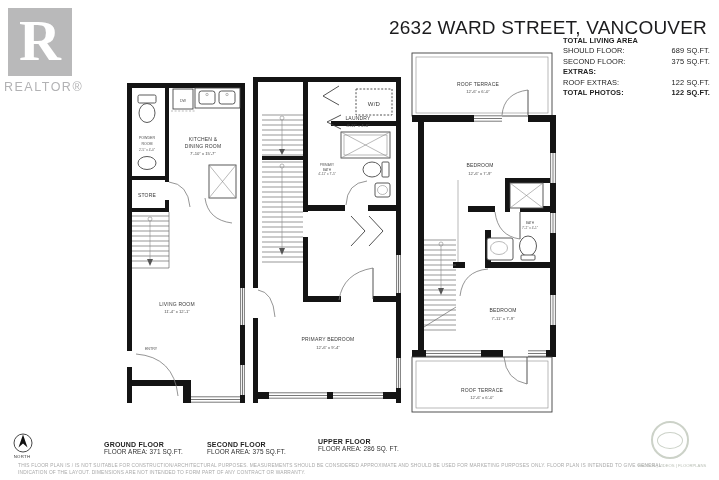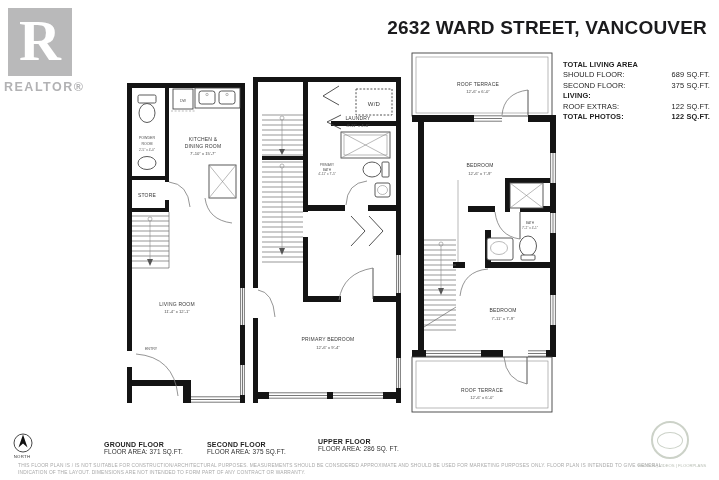--- a/index.html
+++ b/index.html
@@ -1,26 +1,26 @@
 <!DOCTYPE html>
 <html><head>
 <meta charset="utf-8">
 <style>
   html,body{margin:0;padding:0;background:#e8e8e8}
   .sheet{position:relative;width:719px;height:480px;background:#ffffff;overflow:hidden;
          font-family:"Liberation Sans",sans-serif;color:#1c1c1c}
   .abs{position:absolute}
   
-  .title{right:12px;top:17px;font-size:19px;font-weight:700;letter-spacing:.2px;color:#1b1b1d;white-space:nowrap}
+  .title{right:12px;top:17px;font-size:19px;font-weight:400;letter-spacing:.2px;color:#1b1b1d;white-space:nowrap}
   
   .rblock{left:8px;top:8px;width:64px;height:68px;background:#b9b9ba;text-align:center}
   .rblock span{font-family:"Liberation Serif",serif;font-weight:bold;font-size:58px;line-height:66px;color:#ffffff}
-  .rword{left:4px;top:80px;width:90px;font-size:12.5px;letter-spacing:1.5px;color:#b2b2b4;font-weight:bold}
-  
-  .summary{left:563px;top:60px;width:147px}
+  .rword{left:4px;top:80px;width:90px;font-size:12.5px;letter-spacing:1.5px;color:#b2b2b4;font-weight:normal}
+  
+  .summary{left:563px;top:36px;width:147px}
   .srow{display:flex;justify-content:space-between;font-size:7.4px;line-height:10.4px;color:#222;letter-spacing:.1px;white-space:nowrap}
   .b{font-weight:bold}
   
   .caption .ct{font-size:7px;font-weight:bold;color:#1e1e1e;letter-spacing:.2px;white-space:nowrap}
   .caption .ca{font-size:6.4px;color:#2e2e2e;letter-spacing:.1px;white-space:nowrap}
   
   .disclaimer{left:18px;top:463px;width:676px;font-size:4.8px;line-height:6.6px;color:#a9a9a9;letter-spacing:.2px;white-space:nowrap}
   .badgec{left:651px;top:421px;width:38px;height:38px;border:2px solid #ccd2c8;border-radius:50%;box-sizing:border-box;display:flex;align-items:center;justify-content:center}
   .badgei{width:24px;height:15px;border:1.5px solid #ccd2c8;border-radius:50%}
   .badget{left:629px;top:463px;width:86px;font-size:4.2px;color:#b9bfb5;text-align:center;white-space:nowrap}
@@ -61,21 +61,21 @@
       </div>
     <div class="srow">
         <span>SHOULD FLOOR:</span>
         <span>689 SQ.FT.</span>
       </div>
     <div class="srow">
         <span>SECOND FLOOR:</span>
         <span>375 SQ.FT.</span>
       </div>
     <div class="srow b">
-        <span>LIVING:</span>
+        <span>EXTRAS:</span>
         <span></span>
       </div>
     <div class="srow">
         <span>ROOF EXTRAS:</span>
         <span>122 SQ.FT.</span>
       </div>
     <div class="srow b">
         <span>TOTAL PHOTOS:</span>
         <span>122 SQ.FT.</span>
       </div>

